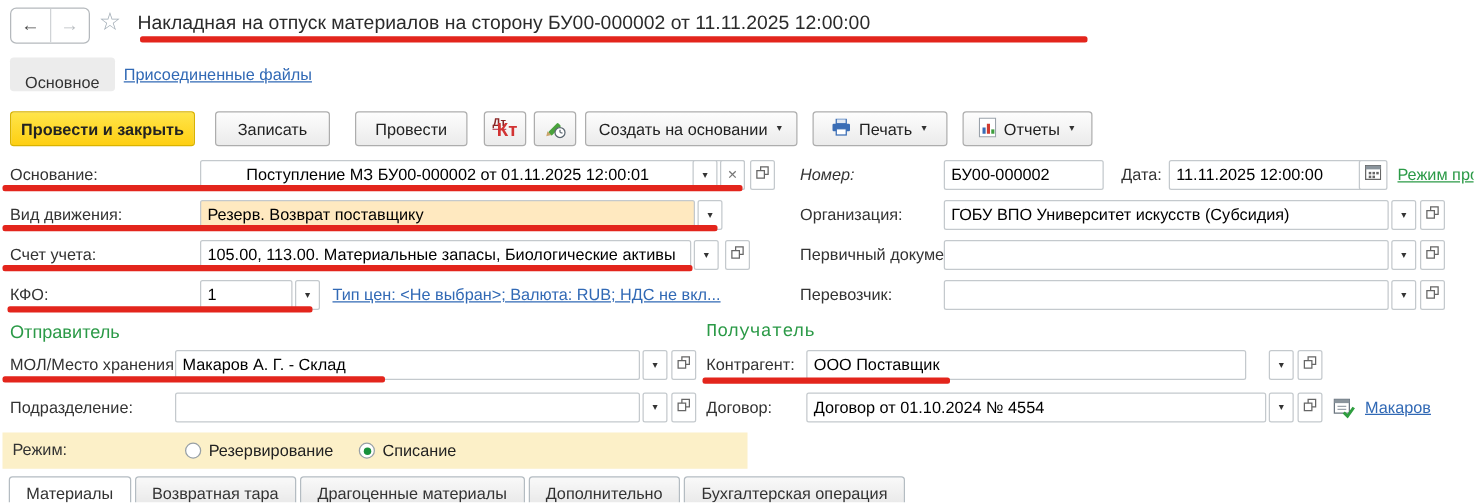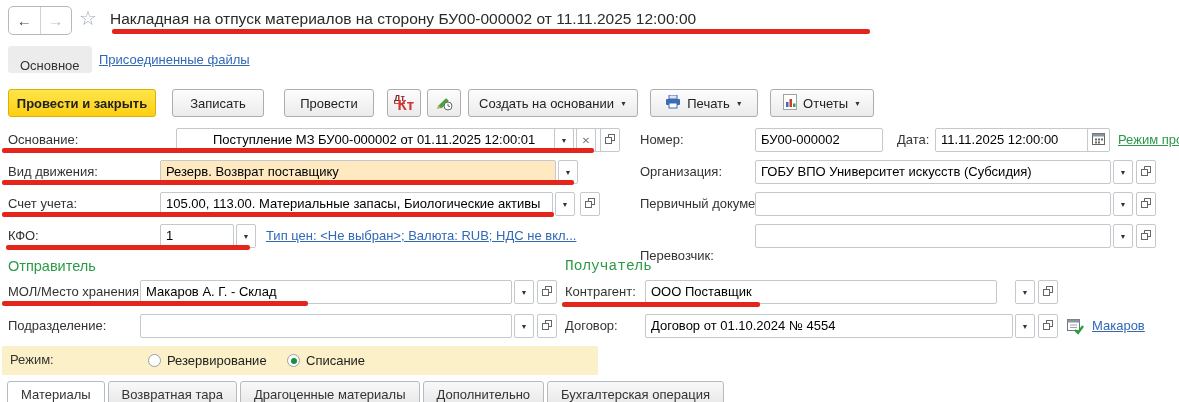--- a/index.html
+++ b/index.html
@@ -121,21 +121,21 @@
         <rect x="3" y="8" width="2.5" height="5" fill="#3a6db5"></rect>
         <rect x="6.5" y="5" width="2.5" height="8" fill="#d03a2f"></rect>
         <rect x="10" y="9.5" width="2.5" height="3.5" fill="#3f9e3f"></rect>
       </svg>
     </span>
     <span>Отчеты</span>
     <span class="caret">▼</span>
   </div>
 
   <div class="lbl" style="left:8px;top:128px;">Основание:</div>
-  <div class="fld" style="left:176px;top:128px;width:436px;padding-left:36px;">Поступление МЗ БУ00-000002 от 01.11.2025 12:00:01</div>
+  <div class="fld" style="left:160px;top:128px;width:436px;padding-left:36px;">Поступление МЗ БУ00-000002 от 01.11.2025 12:00:01</div>
   <div class="mini" style="left:554px;top:128px;">
       <span class="caret">▼</span>
     </div>
   <div class="mini" style="left:576px;top:128px;">
       <span class="x">✕</span>
     </div>
   <div class="mini" style="left:600px;top:128px;">
     <span><svg width="12" height="12" viewBox="0 0 12 12">
           <rect x="4.5" y="1.5" width="6" height="6" fill="#fff" stroke="#666"></rect>
           <rect x="1.5" y="4.5" width="6" height="6" fill="#fff" stroke="#666"></rect>
@@ -160,21 +160,21 @@
         </svg></span>
   </div>
 
   <div class="lbl" style="left:8px;top:224px;">КФО:</div>
   <div class="fld" style="left:160px;top:224px;width:74px;">1</div>
   <div class="mini" style="left:236px;top:224px;">
       <span class="caret">▼</span>
     </div>
   <a class="link" style="position:absolute;left:266px;top:224px;line-height:24px;">Тип цен: &lt;Не выбран&gt;; Валюта: RUB; НДС не вкл...</a>
 
-  <div class="lbl" style="left:640px;top:128px;">Номер:</div>
+  <div class="lbl" style="left:640px;top:128px;font-style:italic;">Номер:</div>
   <div class="fld" style="left:755px;top:128px;width:128px;">БУ00-000002</div>
   <div class="lbl" style="left:897px;top:128px;">Дата:</div>
   <div class="fld" style="left:935px;top:128px;width:156px;">11.11.2025 12:00:00</div>
   <div class="mini" style="left:1087px;top:128px;width:23px;">
     <span><svg width="13" height="13" viewBox="0 0 13 13">
           <rect x="0.5" y="1.5" width="12" height="11" fill="#fff" stroke="#666"></rect>
           <rect x="0.5" y="1.5" width="12" height="3" fill="#8a949c"></rect>
           <rect x="3" y="6.5" width="2" height="2" fill="#666"></rect>
           <rect x="6" y="6.5" width="2" height="2" fill="#666"></rect>
           <rect x="9" y="6.5" width="2" height="2" fill="#666"></rect>
@@ -201,21 +201,21 @@
   <div class="mini" style="left:1113px;top:192px;">
       <span class="caret">▼</span>
     </div>
   <div class="mini" style="left:1136px;top:192px;">
     <span><svg width="12" height="12" viewBox="0 0 12 12">
           <rect x="4.5" y="1.5" width="6" height="6" fill="#fff" stroke="#666"></rect>
           <rect x="1.5" y="4.5" width="6" height="6" fill="#fff" stroke="#666"></rect>
         </svg></span>
   </div>
 
-  <div class="lbl" style="left:640px;top:224px;margin-top:20px;">Перевозчик:</div>
+  <div class="lbl" style="left:640px;top:224px;">Перевозчик:</div>
   <div class="fld" style="left:755px;top:224px;width:356px;"></div>
   <div class="mini" style="left:1113px;top:224px;">
       <span class="caret">▼</span>
     </div>
   <div class="mini" style="left:1136px;top:224px;">
     <span><svg width="12" height="12" viewBox="0 0 12 12">
           <rect x="4.5" y="1.5" width="6" height="6" fill="#fff" stroke="#666"></rect>
           <rect x="1.5" y="4.5" width="6" height="6" fill="#fff" stroke="#666"></rect>
         </svg></span>
   </div>

